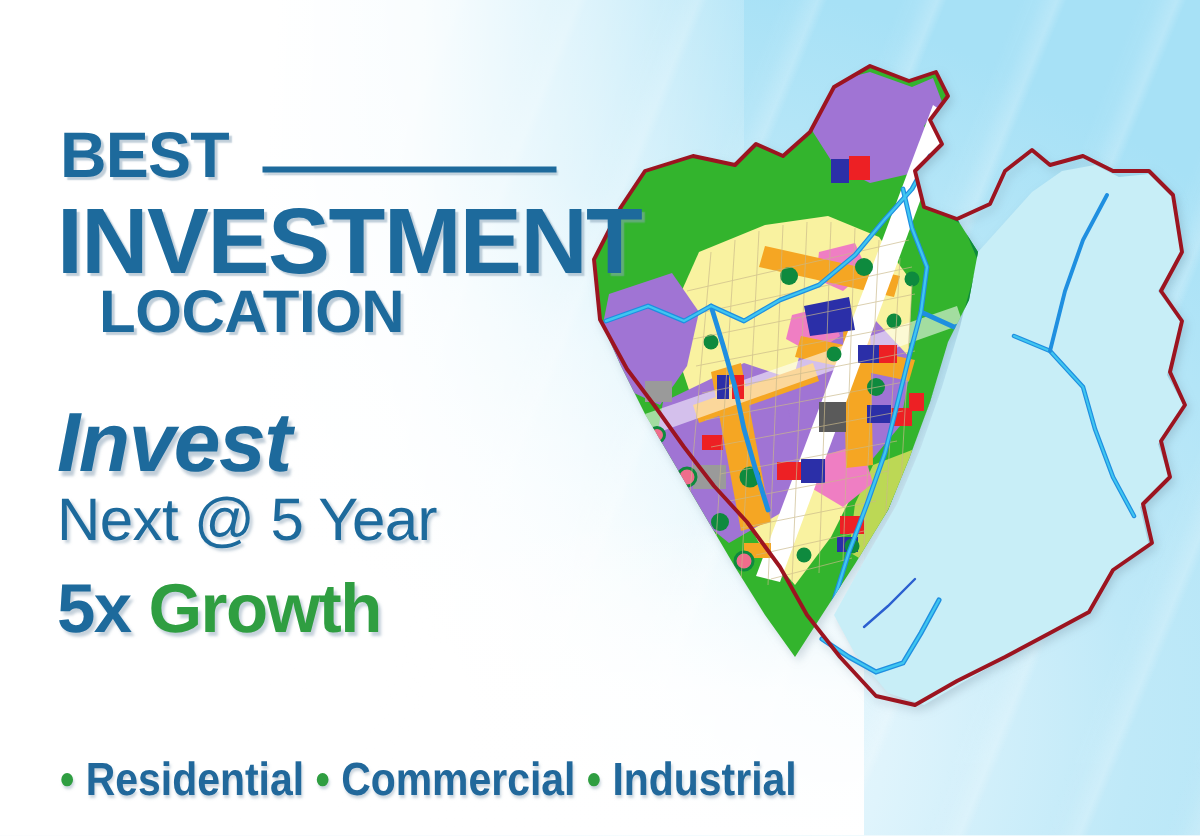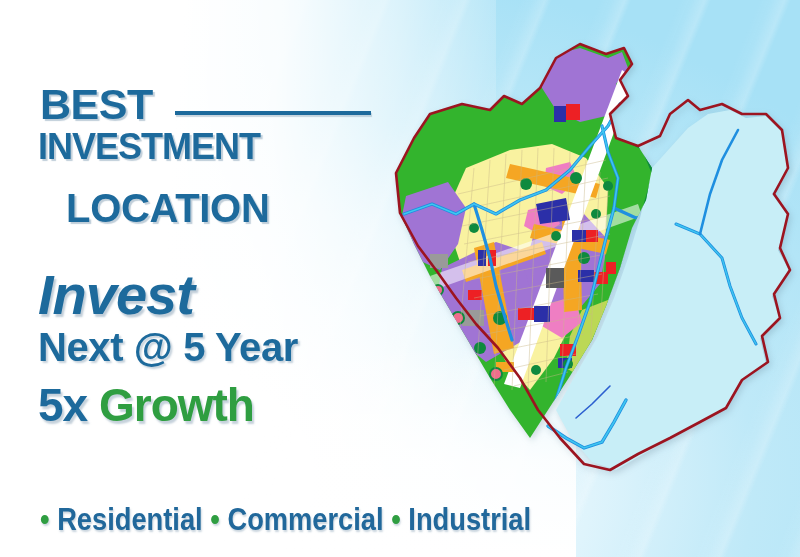--- a/index.html
+++ b/index.html
@@ -52,41 +52,41 @@
     color:#1d6a9c;
     text-shadow:2px 2px 1px rgba(140,165,185,.55);
   }
   .rule{
     position:absolute;left:175px;top:111px;width:196px;height:4px;
     background:#1d6a9c;
     box-shadow:1px 2px 1px rgba(140,165,185,.45);
   }
   .t-invest-caps{
     left:38px;top:126px;
-    font-size:36px;font-weight:bold;letter-spacing:-1px;
+    font-size:62px;font-weight:bold;letter-spacing:-1px;
     color:#1d6a9c;
     text-shadow:2px 2px 1px rgba(140,165,185,.55);
   }
   .t-location{
     left:40px;top:186px;
     font-size:40px;font-weight:bold;letter-spacing:-0.3px;
     color:#1d6a9c;
     text-shadow:2px 2px 1px rgba(140,165,185,.55);
     margin-left:26px;
   }
   .t-invest{
     left:38px;top:262px;
     font-size:56px;font-weight:bold;letter-spacing:-1px;
     color:#1d6a9c;
     text-shadow:2px 3px 2px rgba(150,172,190,.6);
     font-style:italic;
   }
   .t-next{
     left:38px;top:325px;
-    font-size:40px;font-weight:bold;letter-spacing:-0.4px;
+    font-size:40px;font-weight:normal;letter-spacing:-0.4px;
     color:#1d6a9c;
     text-shadow:2px 2px 2px rgba(150,172,190,.55);
     text-align:center;
   }
   .t-growth{
     left:38px;top:378px;
     font-size:46px;font-weight:bold;letter-spacing:-1px;
     color:#2f9e41;
     text-shadow:2px 3px 2px rgba(150,172,190,.55);
   }

